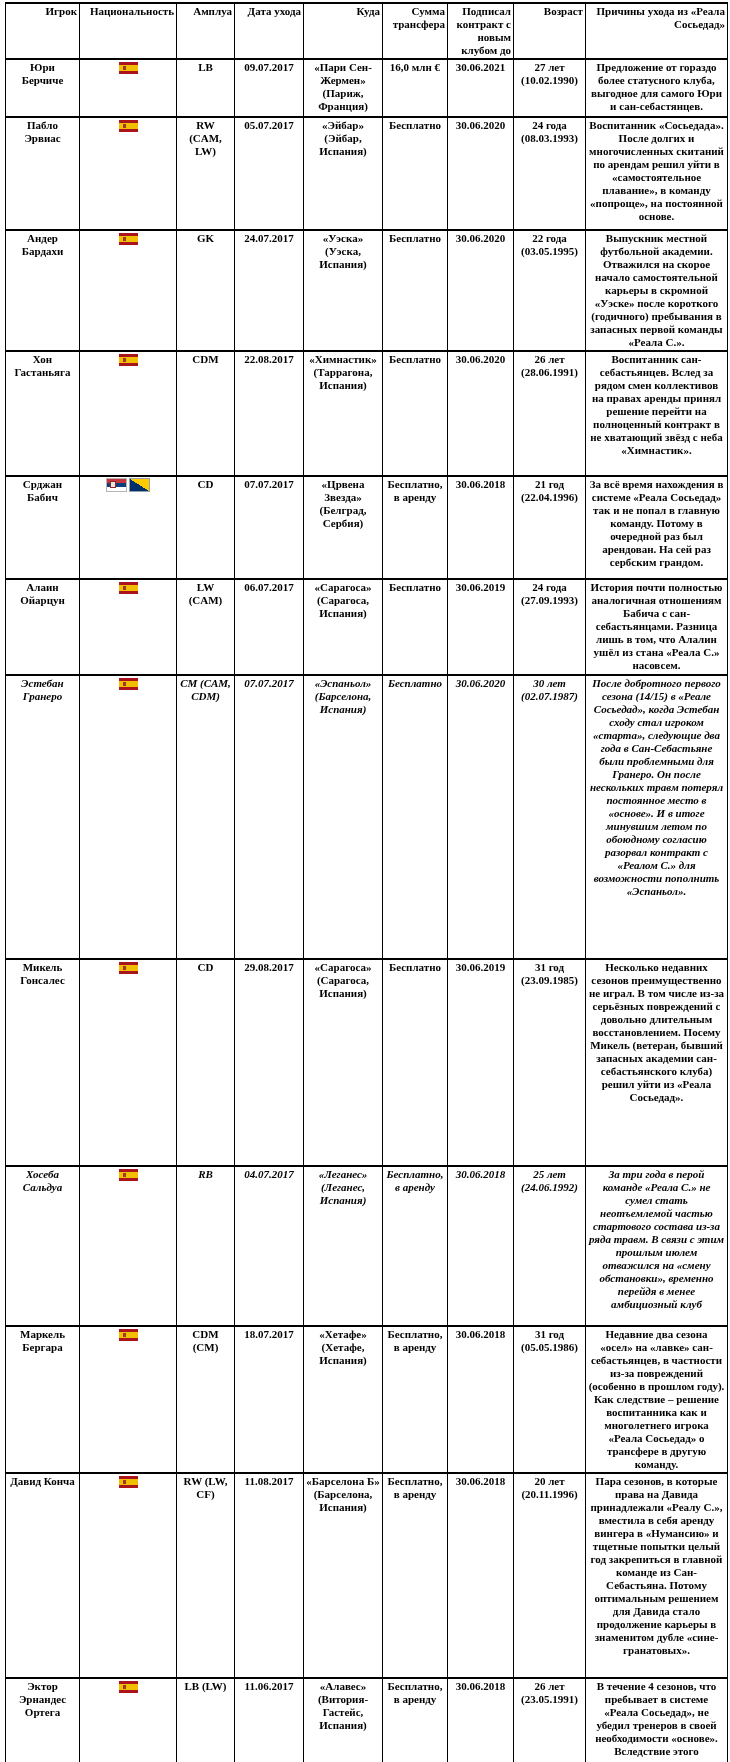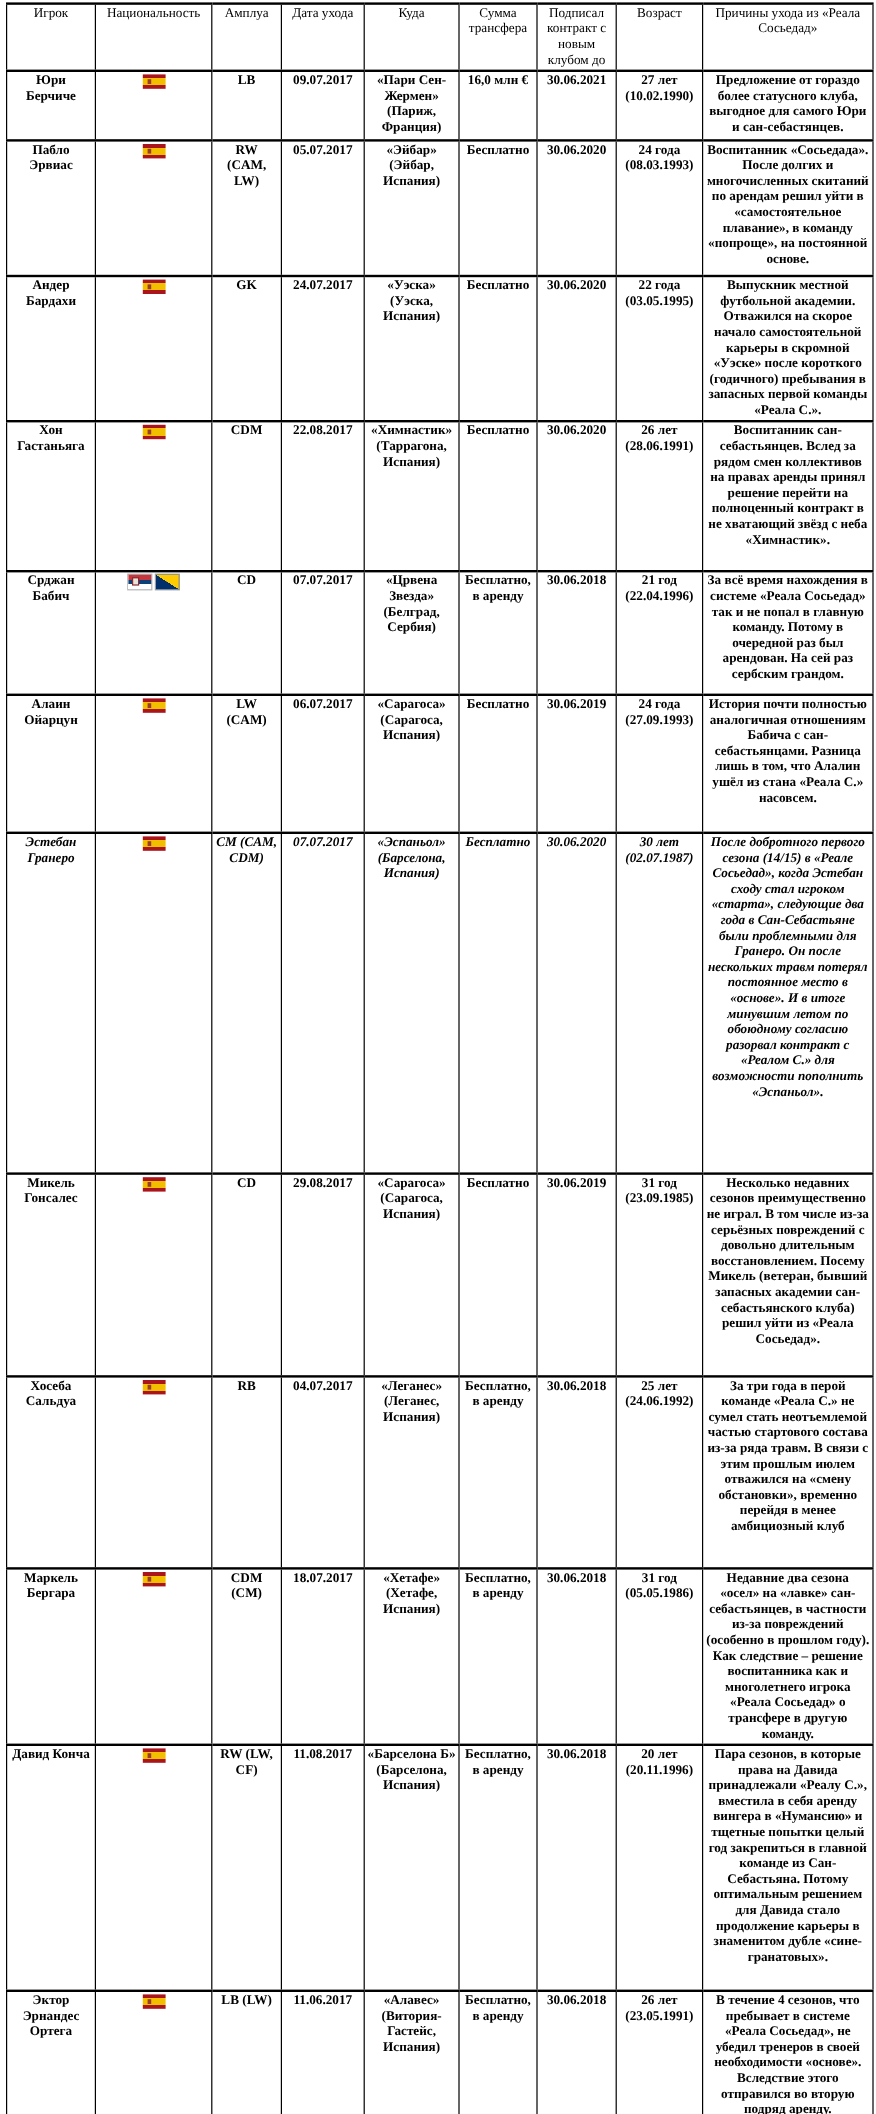--- a/index.html
+++ b/index.html
@@ -16,21 +16,21 @@
     color:#000;
   }
   th,td{
     border:solid #000;
     border-width:2px 1px;
     vertical-align:top;
     text-align:center;
     padding:1px 2px;
     word-wrap:break-word;
   }
-  thead th{font-weight:normal;}
+  thead th{font-weight:bold;text-align:right;}
   .flag{
     display:inline-block;
     width:19px;height:12px;
     margin:1px 2px 0 2px;
     vertical-align:top;
     position:relative;
   }
   .flag-spain{
     background:linear-gradient(to bottom,#aa151b 0 3px,#f1bf00 3px 9px,#aa151b 9px 12px);
   }
@@ -130,21 +130,21 @@
           <td>Срджан Бабич</td>
           <td><span class="flag flag-serbia"></span><span class="flag flag-bosnia"></span></td>
           <td>CD</td>
           <td>07.07.2017</td>
           <td>«Црвена Звезда» (Белград, Сербия)</td>
           <td>Бесплатно, в аренду</td>
           <td>30.06.2018</td>
           <td>21 год (22.04.1996)</td>
           <td>За всё время нахождения в системе «Реала Сосьедад» так и не попал в главную команду. Потому в очередной раз был арендован. На сей раз сербским грандом.</td>
         </tr>
-        <tr style="height: 115px;">
+        <tr style="height: 96px;">
           <td>Алаин Ойарцун</td>
           <td><span class="flag flag-spain"></span></td>
           <td>LW (CAM)</td>
           <td>06.07.2017</td>
           <td>«Сарагоса» (Сарагоса, Испания)</td>
           <td>Бесплатно</td>
           <td>30.06.2019</td>
           <td>24 года (27.09.1993)</td>
           <td>История почти полностью аналогичная отношениям Бабича с сан-себастьянцами. Разница лишь в том, что Алалин ушёл из стана «Реала С.» насовсем.</td>
         </tr>
@@ -152,32 +152,32 @@
           <td>Эстебан Гранеро</td>
           <td><span class="flag flag-spain"></span></td>
           <td>CM (CAM, CDM)</td>
           <td>07.07.2017</td>
           <td>«Эспаньол» (Барселона, Испания)</td>
           <td>Бесплатно</td>
           <td>30.06.2020</td>
           <td>30 лет (02.07.1987)</td>
           <td>После добротного первого сезона (14/15) в «Реале Сосьедад», когда Эстебан сходу стал игроком «старта», следующие два года в Сан-Себастьяне были проблемными для Гранеро. Он после нескольких травм потерял постоянное место в «основе». И в итоге минувшим летом по обоюдному согласию разорвал контракт с «Реалом С.» для возможности пополнить «Эспаньол».</td>
         </tr>
-        <tr style="height: 169px;">
+        <tr style="height: 207px;">
           <td>Микель Гонсалес</td>
           <td><span class="flag flag-spain"></span></td>
           <td>CD</td>
           <td>29.08.2017</td>
           <td>«Сарагоса» (Сарагоса, Испания)</td>
           <td>Бесплатно</td>
           <td>30.06.2019</td>
           <td>31 год (23.09.1985)</td>
           <td>Несколько недавних сезонов преимущественно не играл. В том числе из-за серьёзных повреждений с довольно длительным восстановлением. Посему Микель (ветеран, бывший запасных академии сан-себастьянского клуба) решил уйти из «Реала Сосьедад».</td>
         </tr>
-        <tr style="height: 160px;">
+        <tr style="height: 160px; font-style: italic;">
           <td>Хосеба Сальдуа</td>
           <td><span class="flag flag-spain"></span></td>
           <td>RB</td>
           <td>04.07.2017</td>
           <td>«Леганес» (Леганес, Испания)</td>
           <td>Бесплатно, в аренду</td>
           <td>30.06.2018</td>
           <td>25 лет (24.06.1992)</td>
           <td>За три года в перой команде «Реала С.» не сумел стать неотъемлемой частью стартового состава из-за ряда травм. В связи с этим прошлым июлем отважился на «смену обстановки», временно перейдя в менее амбициозный клуб</td>
         </tr>

